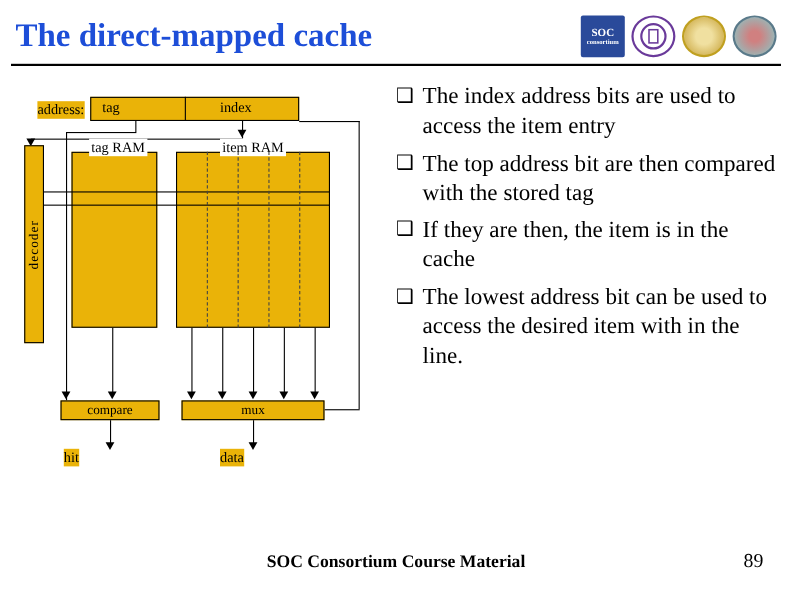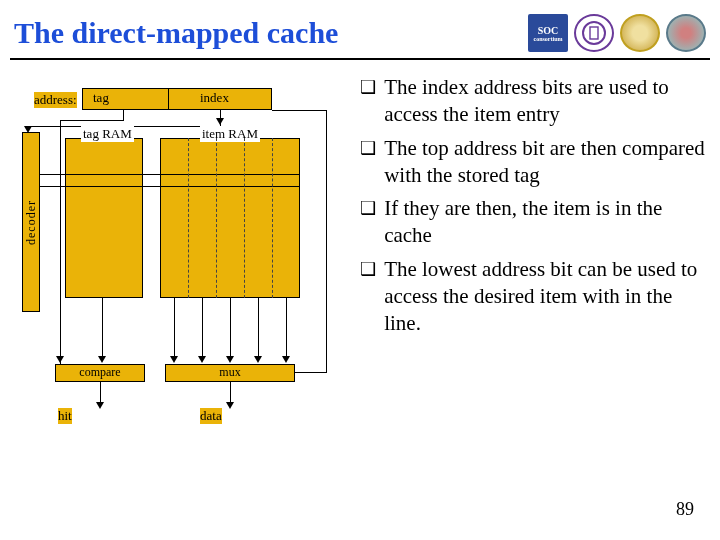--- a/index.html
+++ b/index.html
@@ -152,14 +152,15 @@
           <span class="sq">❑</span>
           <span>If they are then, the item is in the cache</span>
         </div>
       <div class="item">
           <span class="sq">❑</span>
           <span>The lowest address bit can be used to access the desired item with in the line.</span>
         </div>
     </div>
   </div>
 
+  <div class="footer">SOC Consortium Course Material</div>
   <div class="pagenum">89</div>
 </div>
 
 </body></html>

